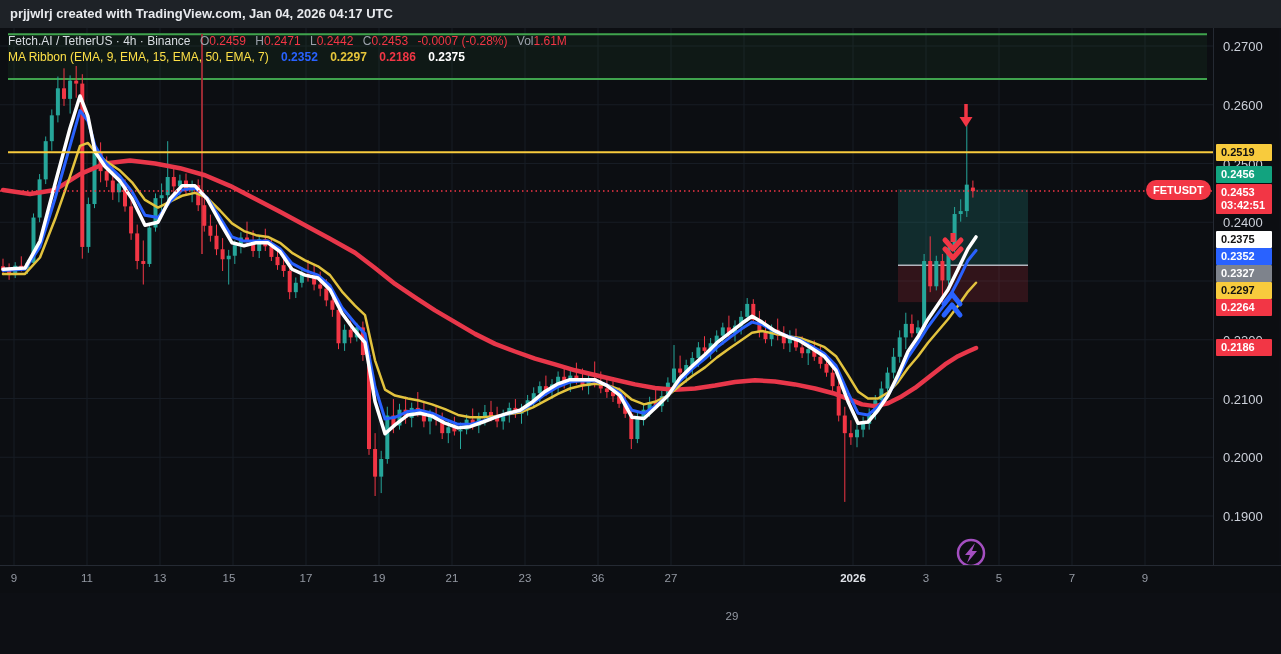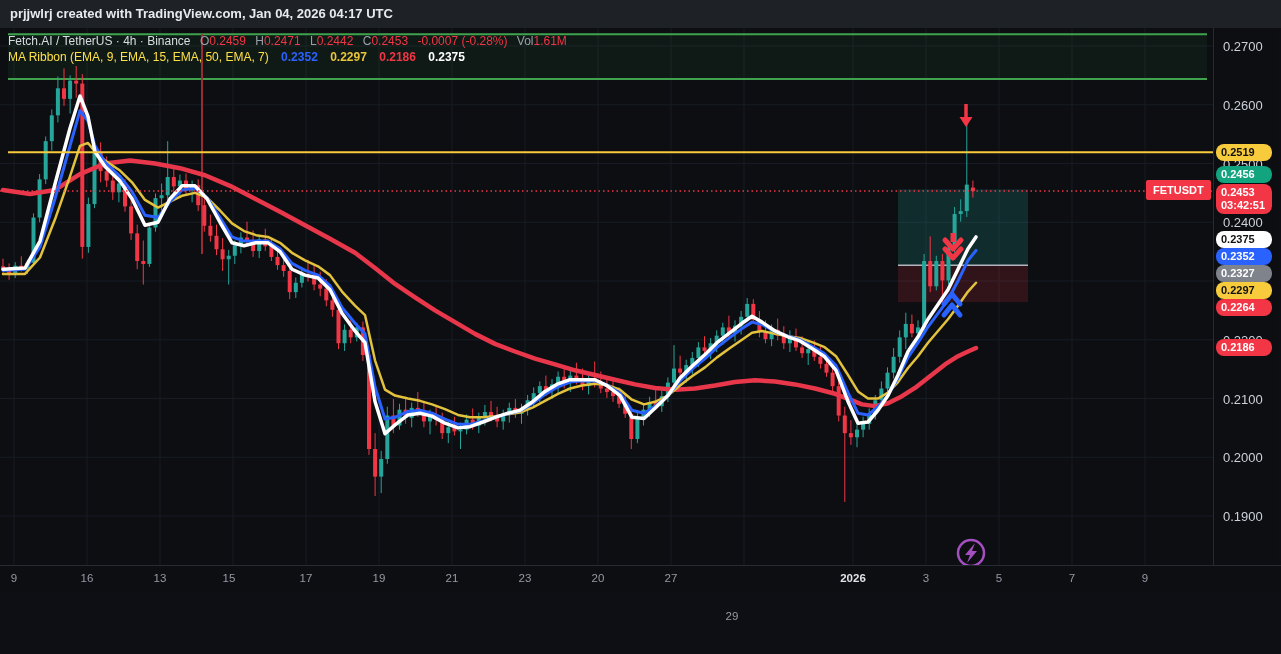--- a/index.html
+++ b/index.html
@@ -13,30 +13,30 @@
   .legend .row{height:16px;line-height:16px;}
   .lg-title{color:#d8dde2;}
   .lg-lab{color:#9aa0aa;margin-left:6px;}
   .lg-red{color:#f23645;}
   .lg-ind{color:#fde047;margin-top:10px;}
   .mav{font-weight:700;margin-left:9px;}
   .c-blue{color:#2962ff;} .c-yel{color:#e7c63a;} .c-red{color:#f23645;} .c-white{color:#ffffff;}
   .paxis{position:absolute;left:1213px;top:0;width:68px;height:537px;border-left:1px solid #252a33;z-index:5;}
   .plabel{position:absolute;left:9px;font-size:13px;color:#ccd0d9;}
   .badge{position:absolute;left:2px;width:56px;box-sizing:border-box;font-size:11px;font-weight:700;
-         border-radius:8px;padding:2px 5px;height:17px;line-height:13px;z-index:6;}
+         border-radius:1px;padding:2px 5px;height:17px;line-height:13px;z-index:6;}
   .badge.two{height:30px;white-space:pre-line;}
   .b-yellow{background:#f8cb3d;color:#111;}
   .b-teal{background:#12a37f;color:#fff;}
   .b-red{background:#f23645;color:#fff;}
   .b-white{background:#ffffff;color:#111;}
   .b-blue{background:#2962ff;color:#fff;}
   .b-gray{background:#7e838c;color:#fff;}
   .sym-badge{position:absolute;background:#f23645;color:#fff;font-size:11px;font-weight:700;
-             padding:4px 7px;border-radius:2px;z-index:5;}
+             padding:4px 7px;border-radius:10px;z-index:5;}
   .taxis{position:absolute;top:565px;left:0;width:1281px;height:27px;border-top:1px solid #252a33;background:#0c0e12;}
   .tlabel{position:absolute;top:6px;transform:translateX(-50%);font-size:11.5px;color:#959aa4;}
   .tlabel.major{color:#dfe2e8;font-weight:700;}
   .bottombar{position:absolute;top:592px;left:0;width:1281px;height:62px;background:#15181d;}
   .logo{position:absolute;left:33px;top:15px;display:flex;align-items:center;gap:9px;color:#cdd2da;}
   .logo-text{font-size:21px;font-weight:700;letter-spacing:.2px;}
 </style>
 </head>
 <body>
 
@@ -466,28 +466,28 @@
         <div class="badge b-blue" style="top: 220px;">0.2352</div>
         <div class="badge b-gray" style="top: 237px;">0.2327</div>
         <div class="badge b-yellow" style="top: 254px;">0.2297</div>
         <div class="badge b-red" style="top: 271px;">0.2264</div>
         <div class="badge b-red" style="top: 311px;">0.2186</div>
       </div>
   </div>
 
   <div class="taxis" id="taxis">
       <div class="tlabel" style="left: 14px;">9</div>
-      <div class="tlabel" style="left: 87px;">16</div>
+      <div class="tlabel" style="left: 87px;">11</div>
       <div class="tlabel" style="left: 160px;">13</div>
       <div class="tlabel" style="left: 229px;">15</div>
       <div class="tlabel" style="left: 306px;">17</div>
       <div class="tlabel" style="left: 379px;">19</div>
       <div class="tlabel" style="left: 452px;">21</div>
       <div class="tlabel" style="left: 525px;">23</div>
-      <div class="tlabel" style="left: 598px;">20</div>
+      <div class="tlabel" style="left: 598px;">36</div>
       <div class="tlabel" style="left: 671px;">27</div>
       <div class="tlabel" style="left: 732px; margin-top: 38px;">29</div>
       <div class="tlabel major" style="left: 853px;">2026</div>
       <div class="tlabel" style="left: 926px;">3</div>
       <div class="tlabel" style="left: 999px;">5</div>
       <div class="tlabel" style="left: 1072px;">7</div>
       <div class="tlabel" style="left: 1145px;">9</div>
     </div>
 
 

